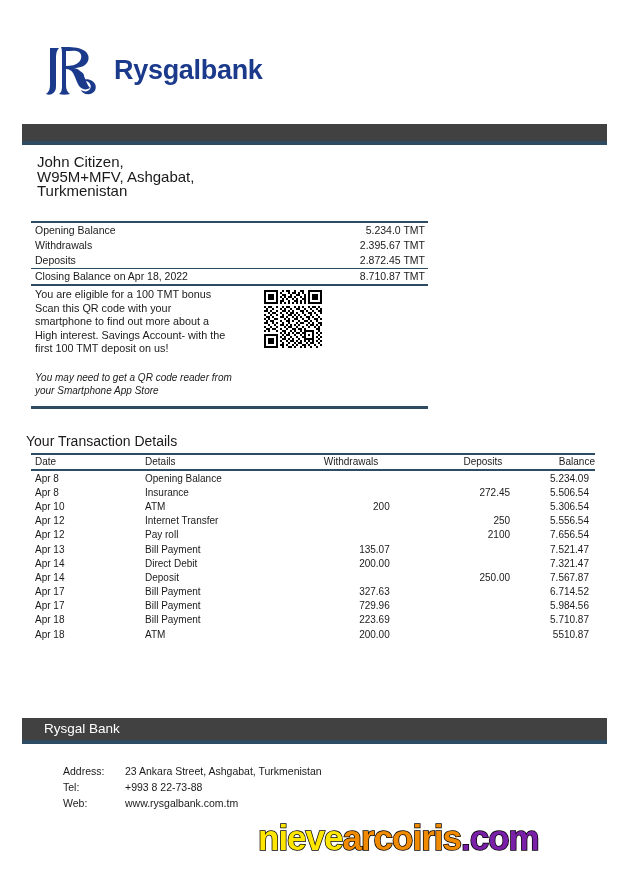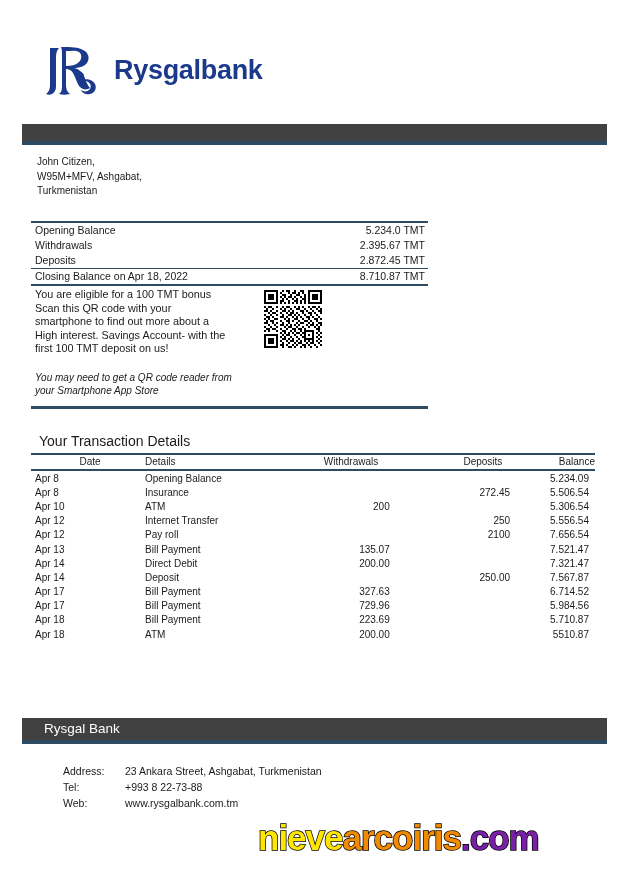--- a/index.html
+++ b/index.html
@@ -60,21 +60,21 @@
     white-space: nowrap;
   }
   #top-darkbar { top: 124px; height: 17px; }
   #footer-darkbar { top: 718px; height: 22px; }
 
   
   .address-block {
     position: absolute;
     left: 37px;
     top: 155px;
-    font-size: 10px;
+    font-size: 15px;
     line-height: 14.5px;
   }
 
   
   .summary {
     position: absolute;
     left: 31px;
     top: 221px;
     width: 397px;
     border-collapse: collapse;
@@ -121,21 +121,21 @@
     left: 31px;
     top: 406px;
     width: 397px;
     height: 3px;
     background: #2d4b63;
   }
 
   
   .tx-title {
     position: absolute;
-    left: 39px;
+    left: 26px;
     top: 433px;
     font-size: 14px;
     color: #1a1a1a;
   }
   .tx {
     position: absolute;
     left: 31px;
     top: 453px;
     width: 564px;
     border-collapse: collapse;
@@ -148,21 +148,21 @@
     border-bottom: 2.2px solid #2d4b63;
   }
   .tx td {
     padding: 1.6px 0;
   }
   .tx .c-date   { width: 118px; text-align: left;  padding-left: 4px; }
   .tx .c-det    { width: 150px; text-align: left; }
   .tx .c-wd     { width: 110px; text-align: right; padding-right: 26px; }
   .tx .c-dep    { width: 100px; text-align: right; padding-right: 40px; }
   .tx .c-bal    { text-align: right; padding-right: 6px; }
-  .tx th.c-date { text-align: center; }
+  .tx th.c-date { text-align: left; }
   .tx th.c-det  { text-align: left; }
   .tx th.c-wd   { text-align: center; padding-right: 0; }
   .tx th.c-dep  { text-align: center; padding-right: 0; }
   .tx th.c-bal  { text-align: right; padding-right: 0; }
   .tx tr.closing td {
     border-top: 2.2px solid #2d4b63;
     border-bottom: 2.2px solid #2d4b63;
     padding: 2.5px 0;
   }
 

